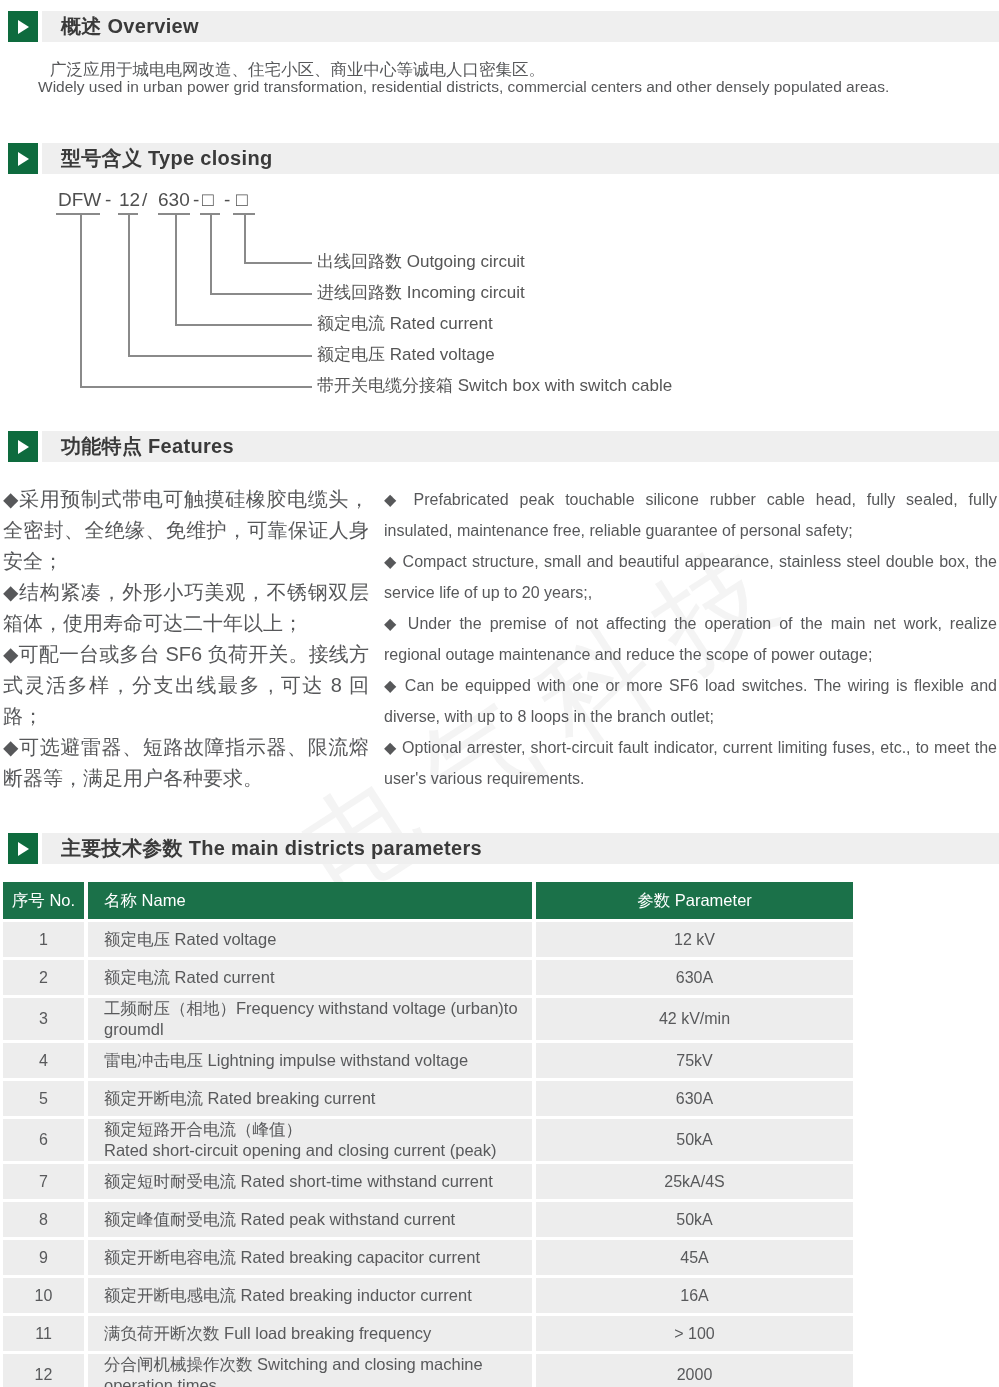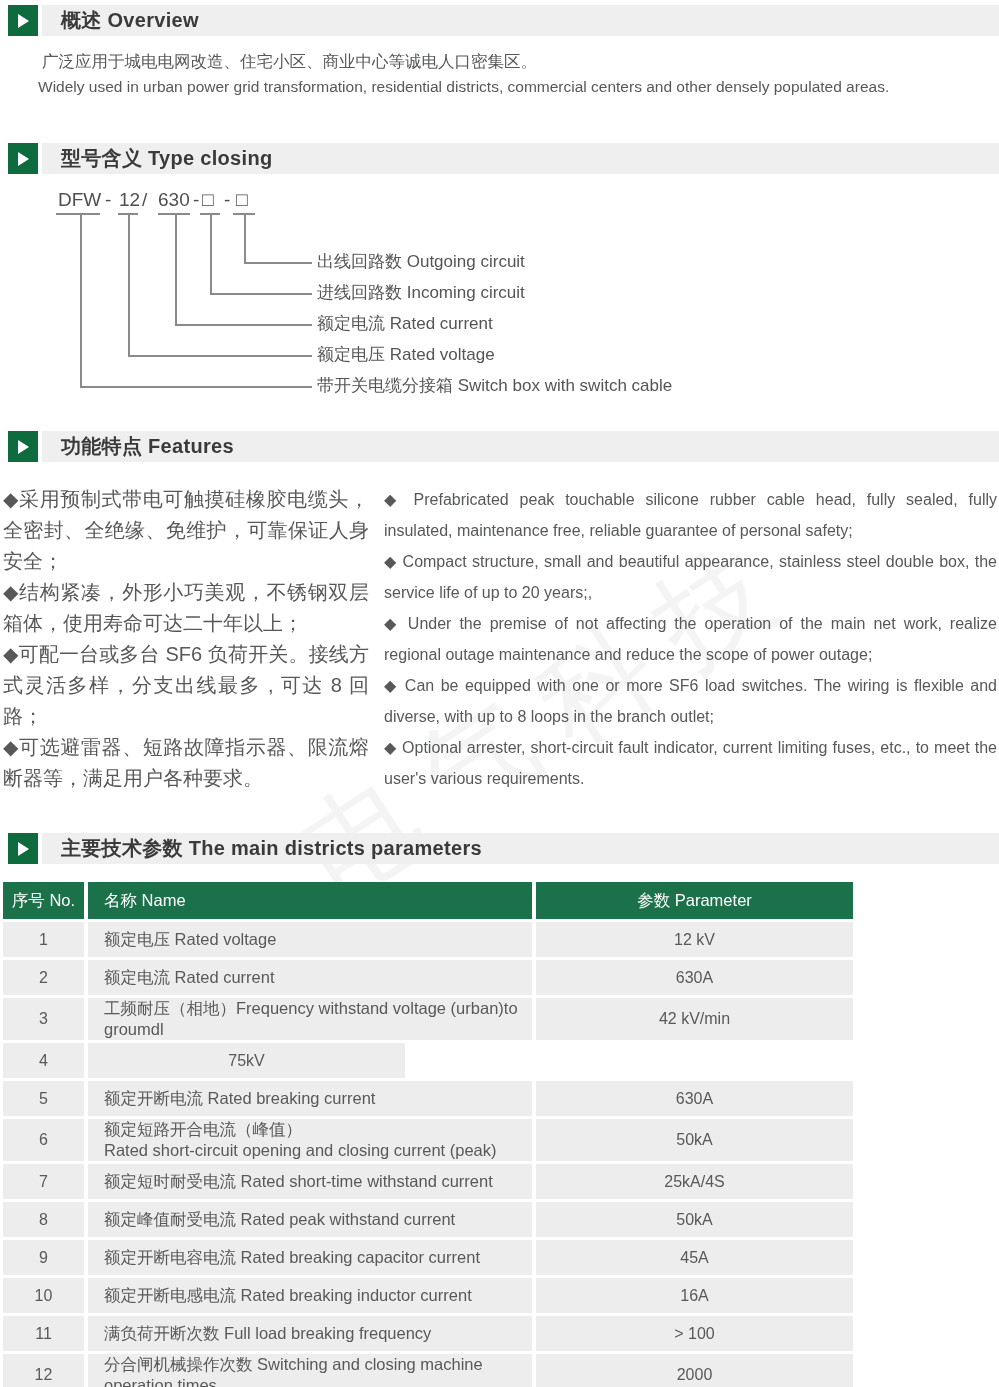--- a/index.html
+++ b/index.html
@@ -18,21 +18,21 @@
   }
 
   
   .sec-header{position:absolute;left:8px;right:0;height:31px;display:flex;gap:4px;z-index:1;}
   .arrow-box{width:30px;height:31px;background:#0E6B3E;display:flex;align-items:center;justify-content:center;flex:0 0 30px;}
   .tri{width:0;height:0;border-top:7px solid transparent;border-bottom:7px solid transparent;border-left:11px solid #ffffff;}
   .bar{flex:1;background:#EFEFEF;height:31px;}
   .sec-title{margin:0;font-size:20px;font-weight:600;color:#3A3A3A;line-height:31px;padding-left:19px;letter-spacing:0.3px;}
 
   
-  .p-cn{position:absolute;left:38px;top:47px;margin:4px;font-size:16.5px;color:#57585A;z-index:1;}
+  .p-cn{position:absolute;left:38px;top:47px;margin:12px;font-size:16.5px;color:#57585A;z-index:1;}
   .p-en{position:absolute;left:38px;top:78px;margin:0;font-size:15.5px;color:#57585A;z-index:1;}
 
   
   .model-seg{position:absolute;top:189px;font-size:19px;color:#4F4F4F;z-index:1;}
   .seg-0{left:58px}.seg-1{left:105px}.seg-2{left:119px}.seg-3{left:142px}.seg-4{left:158px}
   .seg-5{left:193px}.seg-6{left:202px}.seg-7{left:224px}.seg-8{left:236px}
   .tick{position:absolute;top:213px;height:0;border-top:2px solid #8a8a8a;z-index:1;}
   .t1{left:56px;width:44px}.t2{left:118px;width:20px}.t3{left:158px;width:32px}
   .t4{left:200px;width:20px}.t5{left:233px;width:22px}
   .conn{position:absolute;top:214px;border-left:2px solid #8a8a8a;border-bottom:2px solid #8a8a8a;z-index:1;}
@@ -59,21 +59,21 @@
   .cell.param{width:317px;justify-content:center;font-size:16px;flex:0 0 317px;}
   .trow.body .cell{min-height:35px;}
   .trow.thead .cell{background:#1B7149;color:#ffffff;min-height:37px;font-size:16.5px;}
   .trow.thead .cell.name{font-weight:normal;}
 </style>
 </head>
 <body>
 
 <div class="watermark">电气科技</div>
 
-<div class="sec-header" style="top:5px;">
+<div class="sec-header" style="top:11px;">
   <span class="arrow-box">
       <span class="tri"></span>
     </span>
   <div class="bar">
     <h2 class="sec-title">概述 Overview</h2>
   </div>
 </div>
 <p class="p-cn">广泛应用于城电电网改造、住宅小区、商业中心等诚电人口密集区。</p>
 <p class="p-en">Widely used in urban power grid transformation, residential districts, commercial centers and other densely populated areas.</p>
 
@@ -163,20 +163,21 @@
     <div class="cell name">额定电流 Rated current</div>
     <div class="cell param">630A</div>
   </div>
   <div class="trow body">
     <div class="cell no">3</div>
     <div class="cell name">工频耐压（相地）Frequency withstand voltage (urban)to groumdl</div>
     <div class="cell param">42 kV/min</div>
   </div>
   <div class="trow body">
     <div class="cell no">4</div>
+    <div class="cell name">雷电冲击电压 Lightning impulse withstand voltage</div>
     <div class="cell param">75kV</div>
   </div>
   <div class="trow body">
     <div class="cell no">5</div>
     <div class="cell name">额定开断电流 Rated breaking current</div>
     <div class="cell param">630A</div>
   </div>
   <div class="trow body">
     <div class="cell no">6</div>
     <div class="cell name">额定短路开合电流（峰值）

